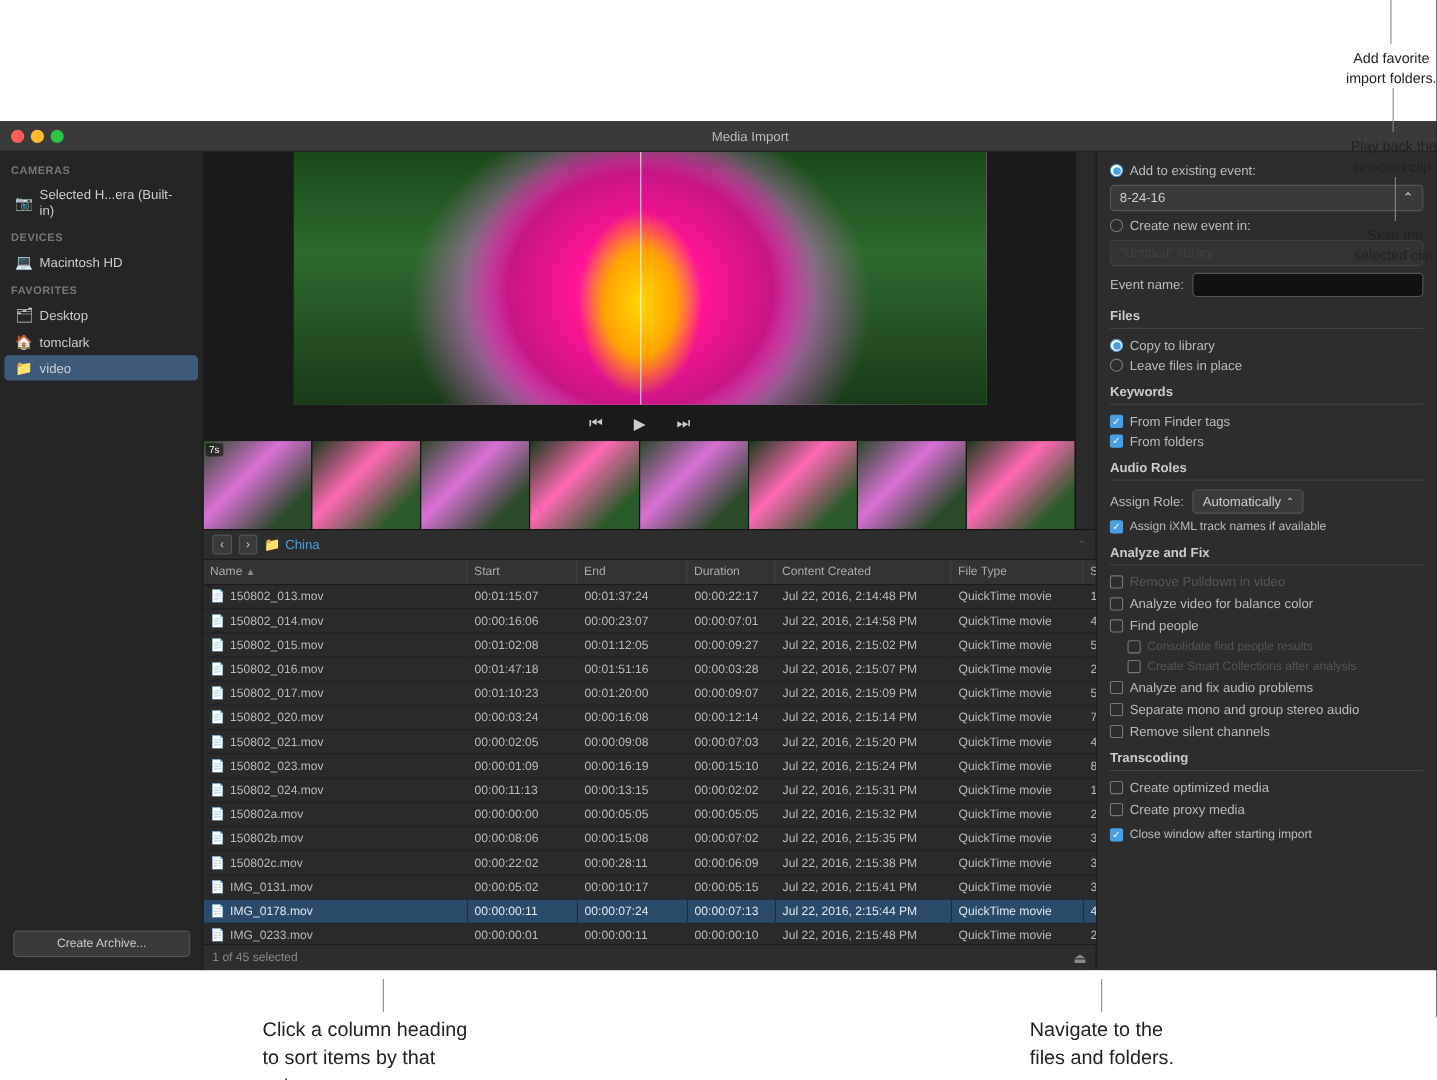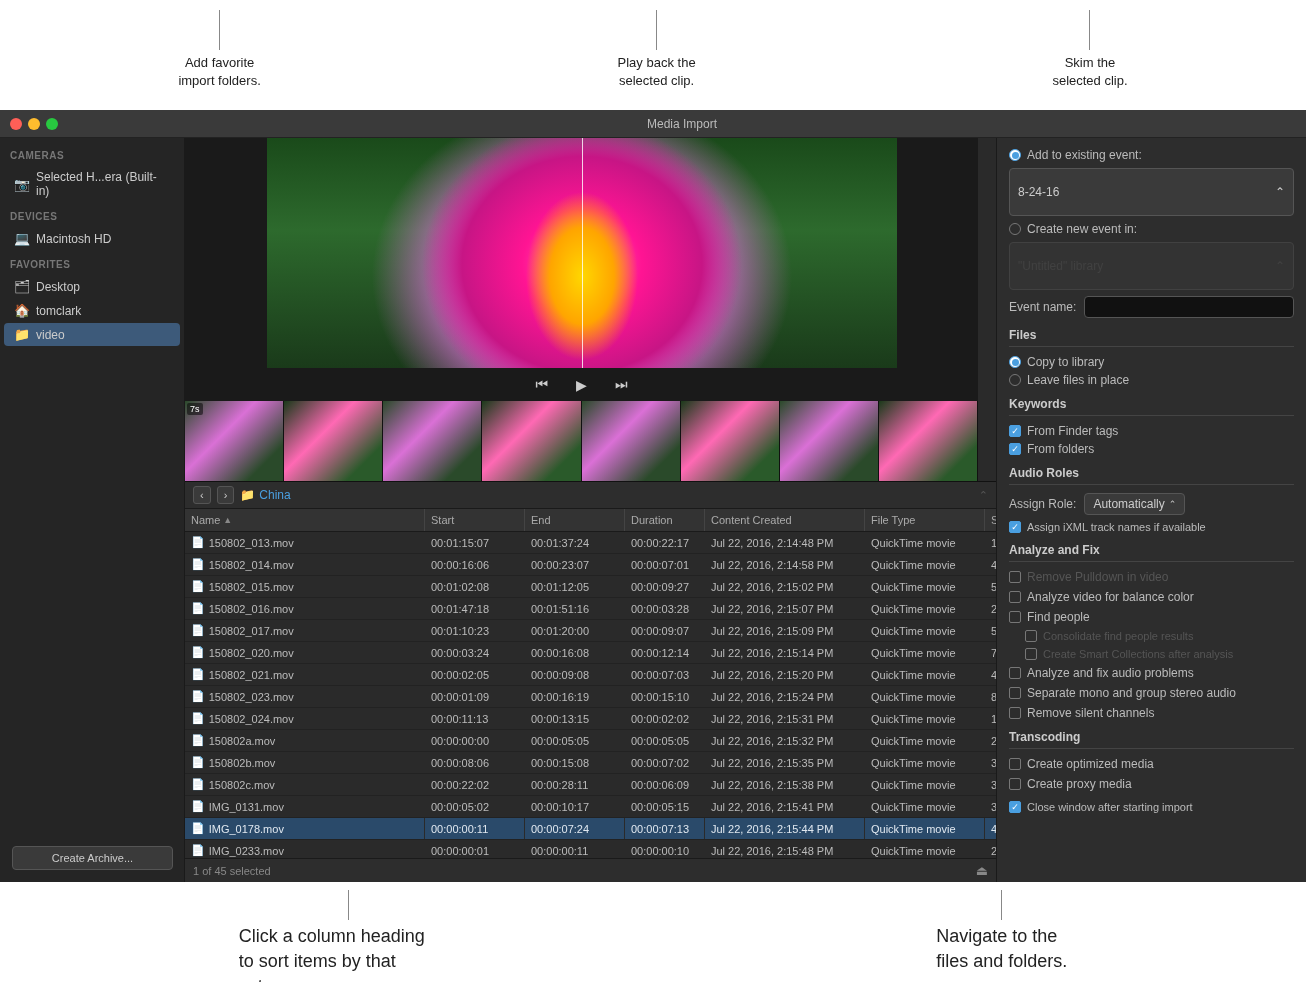--- a/index.html
+++ b/index.html
@@ -15,23 +15,24 @@
     }
 
     
     .annotations {
       position: absolute;
       top: 0; left: 0; right: 0;
       height: 110px;
       background: white;
       display: flex;
       align-items: flex-end;
-      padding-bottom: 20px;
+      padding-bottom: 8px;
       justify-content: space-around;
       z-index: 10;
+      flex-direction: column;
     }
     .annotation {
       text-align: center;
       font-size: 13px;
       color: #222;
       line-height: 1.4;
       max-width: 200px;
     }
     .annotation-line {
       width: 1px;
@@ -409,21 +410,21 @@
       border: 1px solid #777;
       background: transparent;
       border-radius: 2px;
       flex-shrink: 0;
     }
 
     .dropdown-field {
       background: #3a3a3a;
       border: 1px solid #555;
       border-radius: 4px;
-      padding: 16px 8px;
+      padding: 4px 8px;
       font-size: 12px;
       color: #ccc;
       display: flex;
       align-items: flex-start;
       justify-content: space-between;
       cursor: pointer;
       width: 100%;
     }
     .text-field {
       background: #111;

